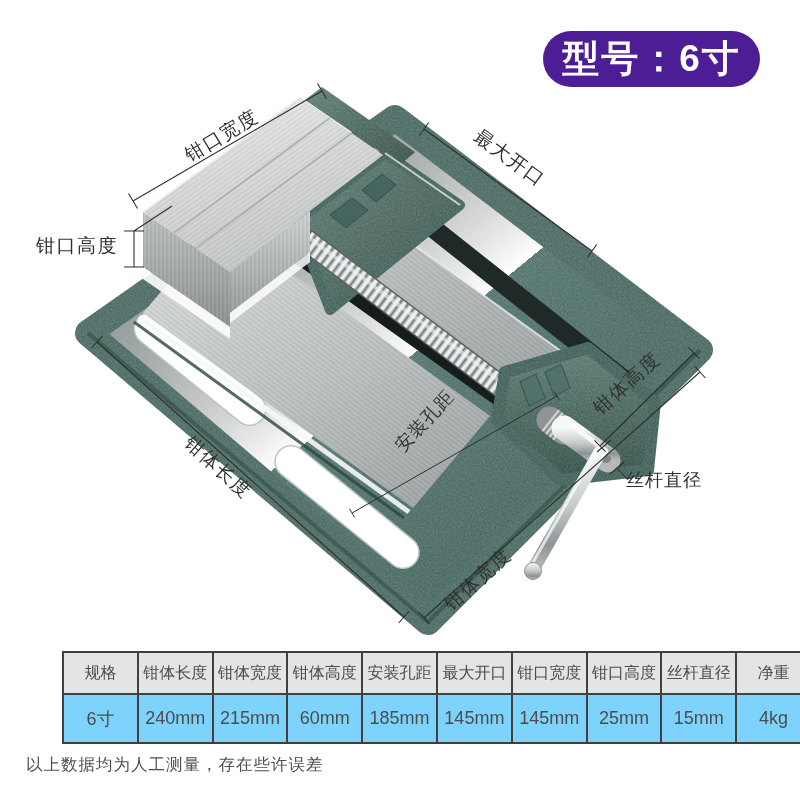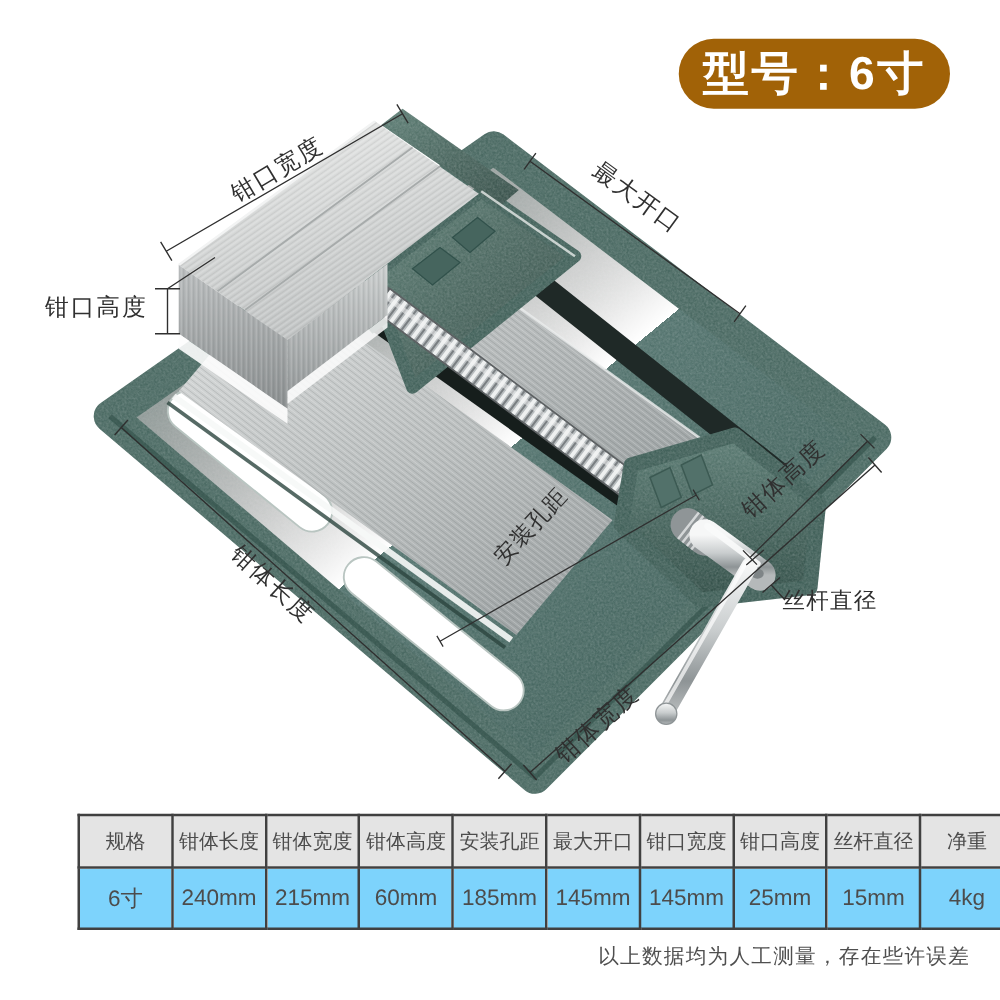--- a/index.html
+++ b/index.html
@@ -12,21 +12,21 @@
     position:absolute;left:543px;top:31px;width:217px;height:56px;border-radius:28px;
     display:flex;align-items:center;justify-content:center;
     color:#fff;font-size:37px;font-weight:600;letter-spacing:2px;
   }
   .spec-wrap{position:absolute;left:26px;top:651px;width:750px;margin-left:36px;}
   table.spec{width:100%;border-collapse:collapse;table-layout:fixed;}
   table.spec td{border:2px solid #404040;text-align:center;color:#4c4c4c;padding:0 1px;overflow:hidden;}
   tr.hdr td{height:40px;font-size:16px;background:#e4e4e4;}
   tr.val td{height:47px;font-size:18px;background:#7dd3fc;}
   .note{
-    position:absolute;left:26px;top:754px;width:750px;text-align:right;
+    position:absolute;left:26px;top:754px;width:750px;text-align:left;
     font-size:16.5px;color:#4f4f4f;letter-spacing:1px;
   }
   .ann{stroke:#2f2f2f;stroke-width:1.1;fill:none;}
   .ann-thin{stroke:#2f2f2f;stroke-width:1;fill:none;}
   text.lbl{fill:#303030;font-size:19px;letter-spacing:1.5px;font-family:"Liberation Sans","DejaVu Sans",sans-serif;}
   text.lbl-s{fill:#303030;font-size:18px;letter-spacing:1px;font-family:"Liberation Sans","DejaVu Sans",sans-serif;}
 </style>
 </head>
 <body>
 
@@ -218,21 +218,21 @@
       <text class="lbl" transform="translate(631,388) rotate(-42)" text-anchor="middle">钳体高度</text>
     </g>
 
     <g>
       <path class="ann" d="M597,452 L611,440 M610,474 L624,462 M617,468 L628,480"></path>
       <text class="lbl-s" x="664" y="486" text-anchor="middle">丝杆直径</text>
     </g>
   </g>
 </svg>
 
-<div class="badge" style="background:#a16207">
+<div class="badge" style="background:#4c1d95">
   <span>型号：6寸</span>
 </div>
 
 <div class="spec-wrap">
   <table class="spec">
     <tbody>
       <tr class="hdr">
         <td>规格</td>
         <td>钳体长度</td>
         <td>钳体宽度</td>

